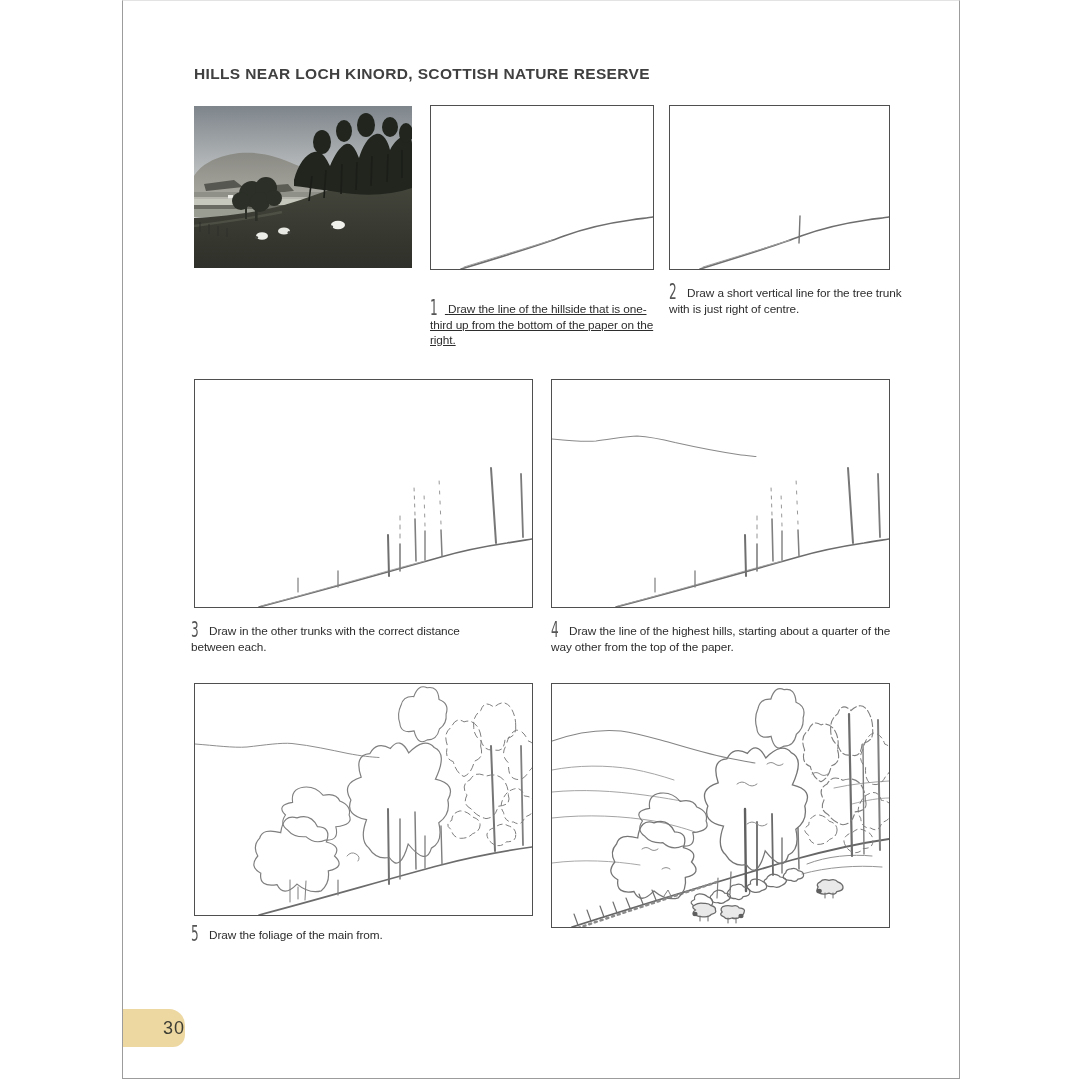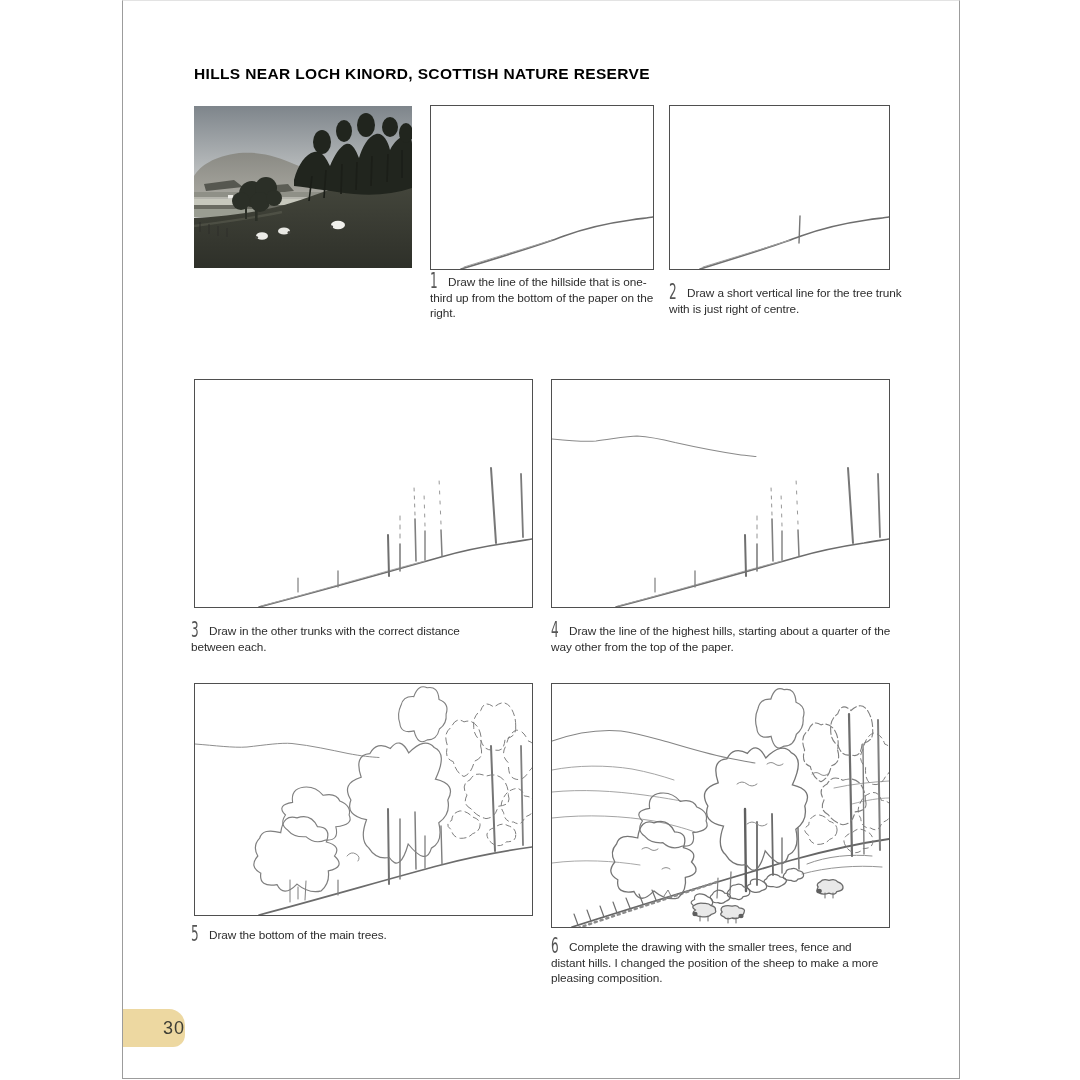--- a/index.html
+++ b/index.html
@@ -2,36 +2,36 @@
 <html><head>
 <meta charset="utf-8">
 <style>
   html,body{margin:0;padding:0;background:#ffffff;}
   .canvas{position:relative;width:1080px;height:1080px;background:#fff;overflow:hidden;
           font-family:"Liberation Sans",sans-serif;color:#2b2b2b;}
   .page{position:absolute;left:122px;top:0;width:836px;height:1077px;background:#fff;
         border-left:1px solid #9c9c9c;border-right:1px solid #9c9c9c;
         border-bottom:1px solid #9c9c9c;border-top:1px solid #e3e3e3;}
   .title{position:absolute;left:71px;top:64px;margin:0;font-size:15.5px;font-weight:700;
-         letter-spacing:.35px;color:#000000;white-space:nowrap;}
+         letter-spacing:.35px;color:#404040;white-space:nowrap;}
   .photo{position:absolute;left:71px;top:105px;width:218px;height:162px;margin:0;}
   .photo svg{display:block;width:100%;height:100%;}
   .stepbox{position:absolute;border:1px solid #4f4f4f;background:#fff;}
   .stepbox svg{display:block;width:100%;height:100%;}
   .b1{left:307px;top:104px;width:222px;height:163px;}
   .b2{left:546px;top:104px;width:219px;height:163px;}
   .b3{left:71px;top:378px;width:337px;height:227px;}
   .b4{left:428px;top:378px;width:337px;height:227px;}
   .b5{left:71px;top:682px;width:337px;height:231px;}
   .b6{left:428px;top:682px;width:337px;height:243px;}
   .cap{position:absolute;margin:0;font-size:11.8px;line-height:15.5px;letter-spacing:-.1px;color:#2d2d2d;}
   .num{display:inline-block;font-family:"DejaVu Sans",sans-serif;font-size:22px;line-height:14px;
        font-weight:400;color:#555;transform:scaleX(.55);transform-origin:0 85%;
        vertical-align:-2px;margin-right:1px;}
-  .c1{left:307px;top:273px;width:225px;}
+  .c1{left:307px;top:300px;width:225px;text-decoration:underline;}
   .c2{left:546px;top:284px;width:238px;}
   .c3{left:68px;top:622px;width:300px;}
   .c4{left:428px;top:622px;width:356px;}
   .c5{left:68px;top:926px;width:330px;}
   .c6{left:428px;top:938px;width:336px;}
   .badge{position:absolute;left:0;top:1008px;width:62px;height:38px;background:#edd8a1;
          border-radius:0 16px 12px 0;display:flex;align-items:center;justify-content:flex-end;
          font-size:18px;letter-spacing:1px;color:#3e3e35;}
 </style>
 </head>
@@ -271,20 +271,19 @@
           <ellipse cx="267" cy="207" rx="2.8" ry="2.3" fill="#5e5e5e"></ellipse>
           <path d="M 273,209 L 273,214" fill="none" stroke="#6a6a6a" stroke-width="1" stroke-linecap="round"></path>
           <path d="M 281,209 L 281,214" fill="none" stroke="#6a6a6a" stroke-width="1" stroke-linecap="round"></path>
         </svg>
       </div>
 
     <p class="cap c1"><span class="num">1</span> <span>Draw the line of the hillside that is one-third up from the bottom of the paper on the right.</span></p>
     <p class="cap c2"><span class="num">2</span> <span>Draw a short vertical line for the tree trunk with is just right of centre.</span></p>
     <p class="cap c3"><span class="num">3</span> <span>Draw in the other trunks with the correct distance between each.</span></p>
     <p class="cap c4"><span class="num">4</span> <span>Draw the line of the highest hills, starting about a quarter of the way other from the top of the paper.</span></p>
-    <p class="cap c5"><span class="num">5</span> <span>Draw the bottom of the main trees.</span></p>
-    <p class="cap c6"><span class="num">6</span> <span>Complete the drawing with the smaller trees, fence and distant hills. I changed the position of the sheep to make a more pleasing composition.</span></p>
+    <p class="cap c5"><span class="num">5</span> <span>Draw the foliage of the main from.</span></p>
 
     <div class="badge">
       <span>30</span>
     </div>
   </div>
 </div>
 
 </body></html>

